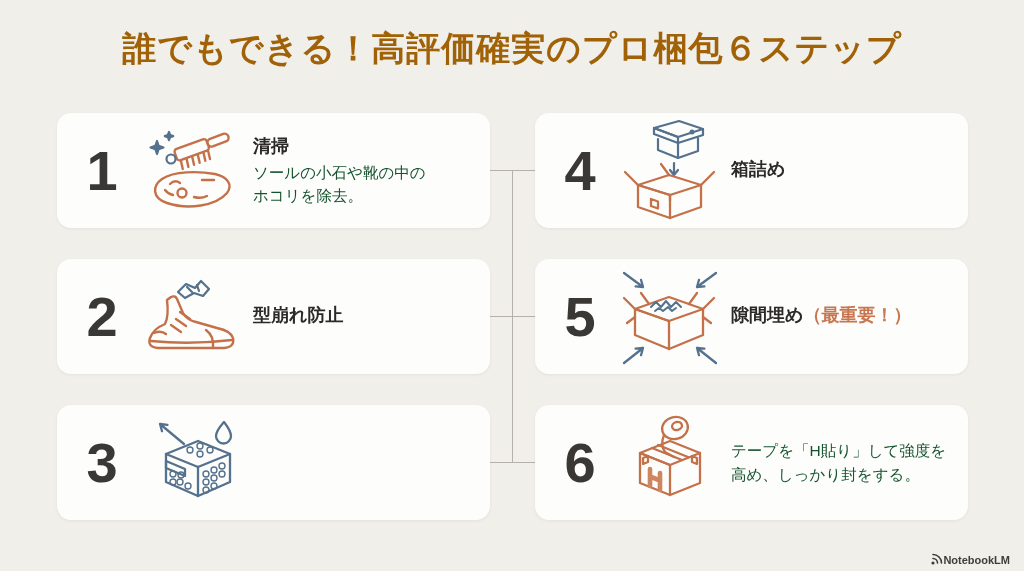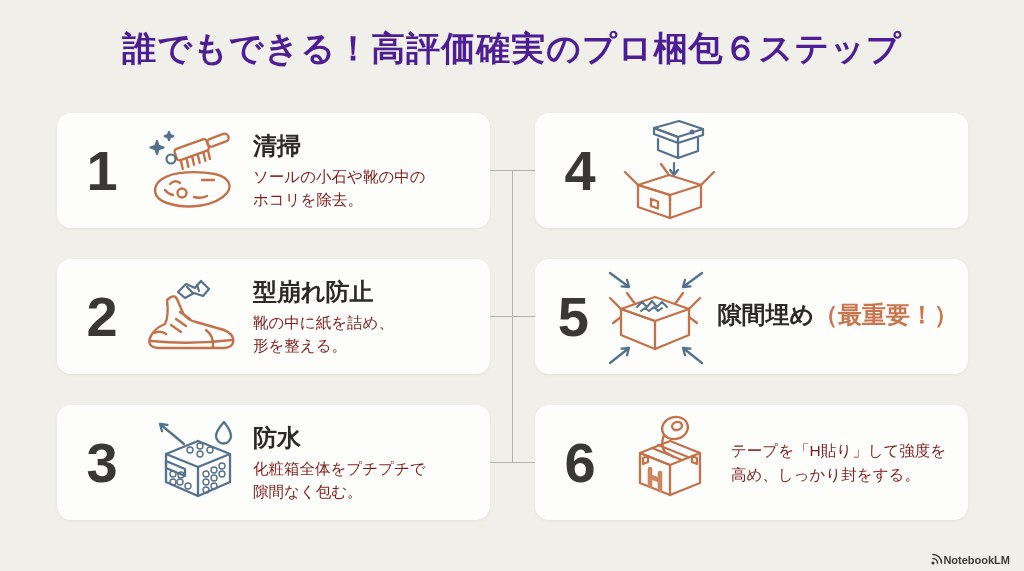--- a/index.html
+++ b/index.html
@@ -7,21 +7,21 @@
   .canvas {
     position: relative;
     width: 1024px; height: 571px;
     background: #f0efe9;
     overflow: hidden;
   }
   .main-title {
     position: absolute; top: 26px; left: 0; width: 100%;
     text-align: center;
     font-size: 34px; font-weight: 800; letter-spacing: 1px;
-    color: #4c1d95;
+    color: #a16207;
   }
   .grid {
     position: absolute; left: 57px; top: 113px;
     display: grid;
     grid-template-columns: 433px 433px;
     grid-template-rows: repeat(3, 115px);
     grid-auto-flow: column;
     column-gap: 45px; row-gap: 31px;
   }
   .card {
@@ -37,26 +37,26 @@
     font-size: 56px; font-weight: 800; color: #3a3834;
     line-height: 1;
   }
   .icon-wrap {
     width: 122px; height: 100px;
     display: flex; align-items: center; justify-content: center;
     flex-shrink: 0;
   }
   .txt { flex: 1; padding-right: 10px; }
   .card-title {
-    font-size: 24px; font-weight: 800; color: #2b2a26;
+    font-size: 18px; font-weight: 800; color: #2b2a26;
     margin-bottom: 3px; white-space: nowrap;
   }
   .title-suffix { color: #c9764f; }
   .desc {
-    font-size: 15.5px; line-height: 1.5; color: #7f1d1d;
+    font-size: 15.5px; line-height: 1.5; color: #14532d;
     white-space: pre-line;
   }
   .connector { position: absolute; background: #b3b1a9; }
   .connector.v { left: 512px; top: 170px; width: 1px; height: 292px; }
   .connector.h { left: 490px; width: 48px; height: 1px; }
   .connector.h1 { top: 170px; }
   .connector.h2 { top: 316px; }
   .connector.h3 { top: 462px; }
   .footer-brand {
     position: absolute; right: 14px; bottom: 5px;
@@ -122,22 +122,20 @@
             <path d="M10 66 Q 7 75 18 76 L 84 76 Q 95 75 93 66 Q 91 59 77 56 L 56 50 Q 47 48 43 41 L 37 27 Q 35 23 31 25 L 27 28 Q 29 44 25 52 Q 13 57 10 66 Z"></path>
             <path d="M11 69 Q 50 73 92 68"></path>
             <path d="M40 40 l10 7 M36 47 l10 7 M31 53 l10 7"></path>
             <path d="M66 58 q8 6 7 17"></path>
             <path d="M14 61 q7 -3 12 1"></path>
           </g>
         </svg>
       </div>
       <div class="txt">
         <div class="card-title"><span>型崩れ防止</span><span class="title-suffix"></span></div>
-        <div class="desc">靴の中に紙を詰め、
-形を整える。</div>
       </div>
     </div>
 
     <div class="card">
       <div class="num">3</div>
       <div class="icon-wrap">
         <svg width="104" height="94" viewBox="0 0 104 94" fill="none" stroke-linecap="round" stroke-linejoin="round">
           <g stroke="#54718e" stroke-width="2.3">
             <path d="M26 38 L58 25 L90 38 L58 51 Z"></path>
             <path d="M26 38 L26 66 L58 80 L58 51"></path>
@@ -160,25 +158,20 @@
               <circle cx="74" cy="54" r="3"></circle>
               <circle cx="82" cy="50" r="3"></circle>
               <circle cx="66" cy="66" r="3"></circle>
               <circle cx="74" cy="62" r="3"></circle>
               <circle cx="82" cy="58" r="3"></circle>
               <circle cx="66" cy="74" r="3"></circle>
               <circle cx="74" cy="70" r="3"></circle>
           </g>
         </svg>
       </div>
-      <div class="txt">
-        <div class="card-title"><span>防水</span><span class="title-suffix"></span></div>
-        <div class="desc">化粧箱全体をプチプチで
-隙間なく包む。</div>
-      </div>
     </div>
 
     <div class="card">
       <div class="num">4</div>
       <div class="icon-wrap">
         <svg width="104" height="104" viewBox="0 0 104 104" fill="none" stroke-linecap="round" stroke-linejoin="round">
           <g stroke="#54718e" stroke-width="2.2">
             <path d="M36 9 L61 2 L85 10 L60 18 Z"></path>
             <path d="M36 9 L36 15 L60 24 L60 18 Z"></path>
             <path d="M85 10 L85 16 L60 24"></path>
@@ -190,20 +183,21 @@
           <g stroke="#c4714a" stroke-width="2.3">
             <path d="M20 66 L51 56 L83 66 L52 76 Z"></path>
             <path d="M20 66 L20 88 L52 99 L52 76 Z"></path>
             <path d="M83 66 L83 88 L52 99"></path>
             <path d="M20 66 L7 53 M83 66 L96 53 M51 56 L43 45 M52 76 L52 82"></path>
             <path d="M33 80 l7 2.5 v7 l-7 -2.5 Z"></path>
           </g>
         </svg>
       </div>
       <div class="txt">
+        <div class="card-title"><span>箱詰め</span><span class="title-suffix"></span></div>
       </div>
     </div>
 
     <div class="card">
       <div class="num">5</div>
       <div class="icon-wrap">
         <svg width="104" height="104" viewBox="0 0 104 104" fill="none" stroke-linecap="round" stroke-linejoin="round">
           <g stroke="#c4714a" stroke-width="2.3">
             <path d="M17 44 L51 32 L85 44 L51 56 Z"></path>
             <path d="M17 44 L17 70 L51 84 L51 56 Z"></path>

